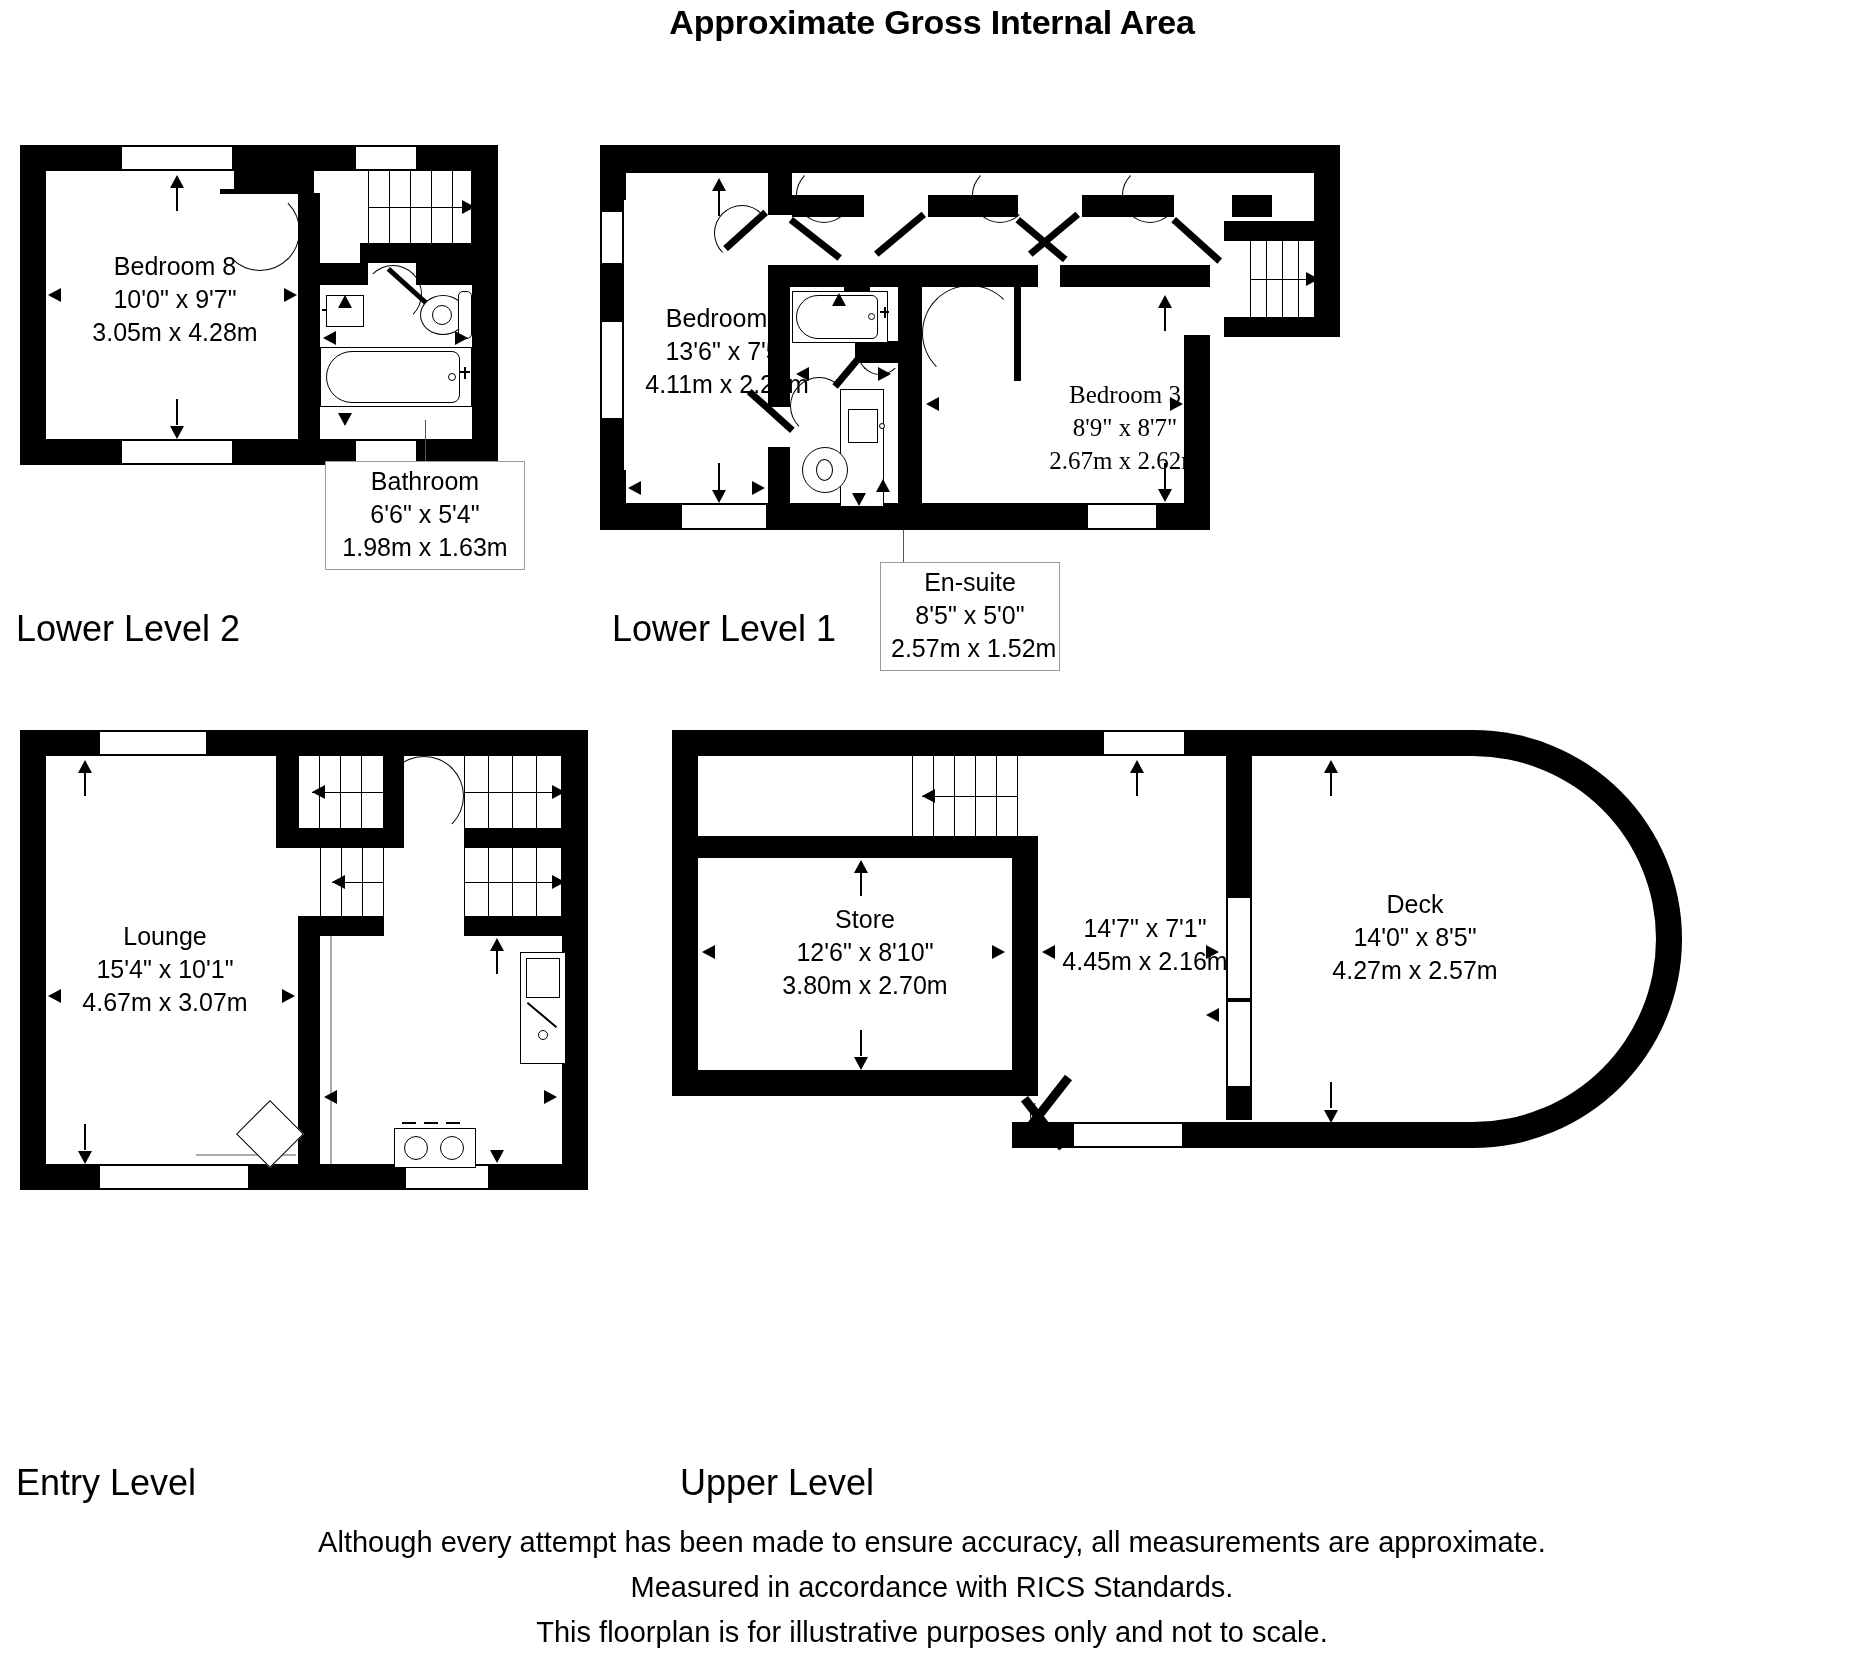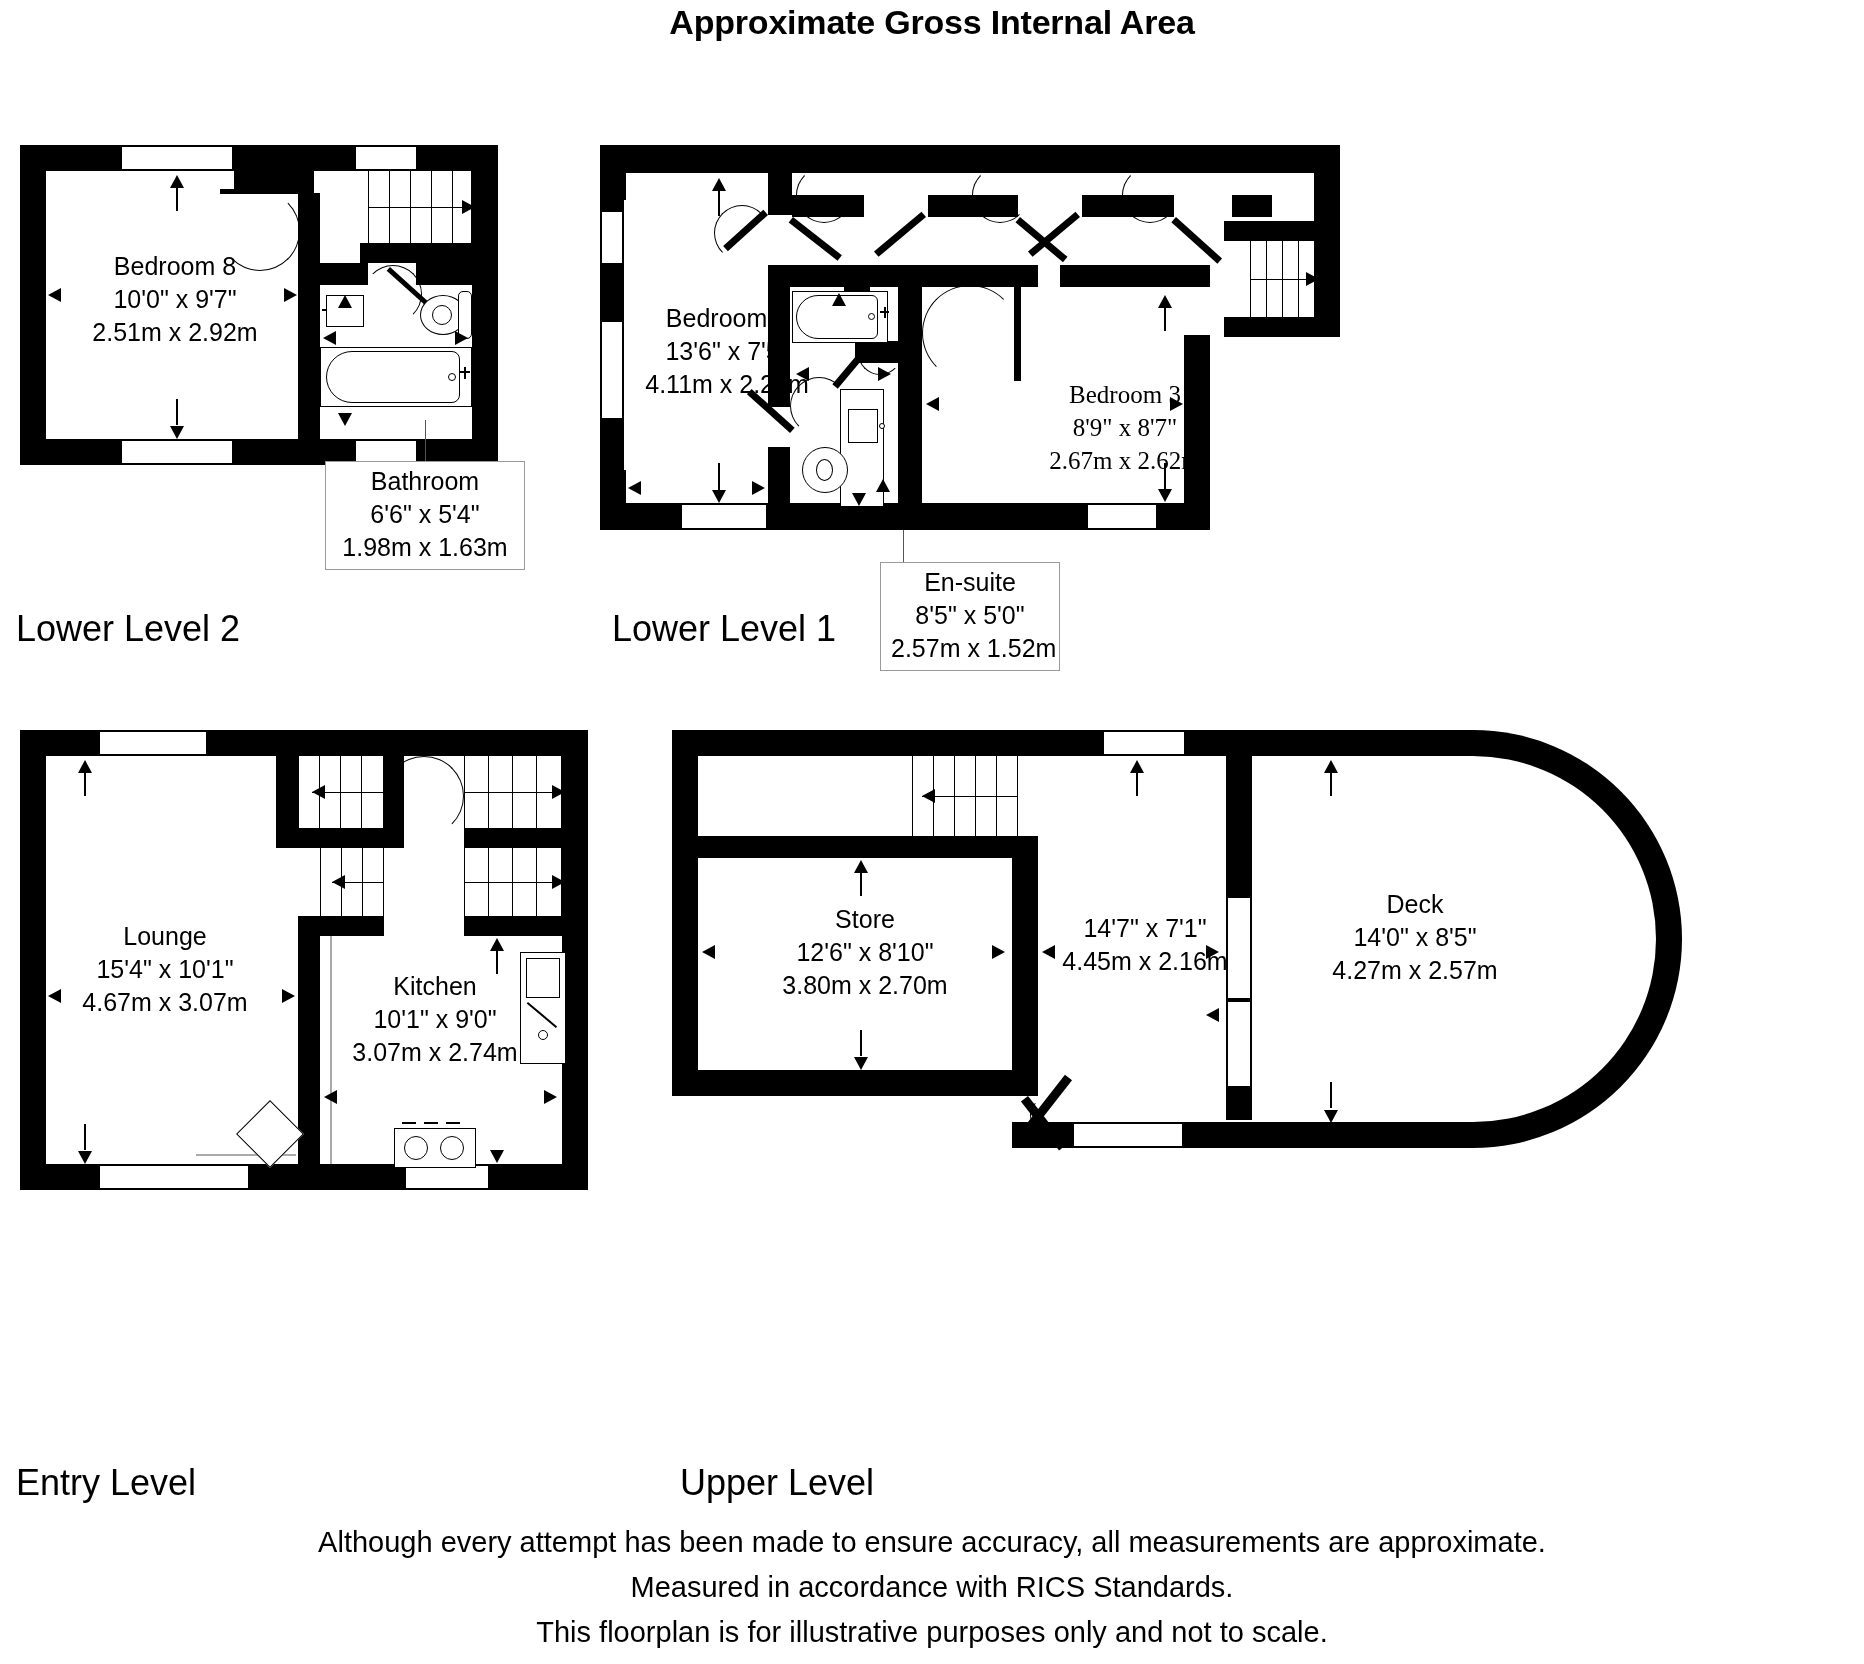--- a/index.html
+++ b/index.html
@@ -139,21 +139,21 @@
 
     <div class="arrow ar-l" style="left:303px; top:186px;"></div>
     <div class="arrow ar-r" style="left:435px; top:186px;"></div>
     <div class="arrow ar-u" style="left:318px; top:150px;"></div>
     <div class="arrow ar-d" style="left:318px; top:268px;"></div>
   </div>
 
   <div class="room-label" style="left:50px; top:250px; width:250px;">
     <span class="ln">Bedroom 8</span>
     <span class="ln">10'0" x 9'7"</span>
-    <span class="ln">2.51m x 2.92m</span>
+    <span class="ln">3.05m x 4.28m</span>
   </div>
 
   <div class="leader" style="left:425px; top:420px; height:42px;"></div>
   <div class="callout" style="left:325px; top:461px; width:200px;">
     <span class="ln">Bathroom</span>
     <span class="ln">6'6" x 5'4"</span>
     <span class="ln">1.98m x 1.63m</span>
   </div>
 
   <div class="level-label" style="left:16px; top:608px;">Lower Level 2</div>
@@ -372,25 +372,20 @@
     <div class="dimv" style="left:476px; top:218px; height:26px;"></div>
     <div class="arrow ar-d" style="left:470px; top:420px;"></div>
   </div>
 
   <div class="room-label" style="left:40px; top:920px; width:250px;">
     <span class="ln">Lounge</span>
     <span class="ln">15'4" x 10'1"</span>
     <span class="ln">4.67m x 3.07m</span>
   </div>
 
-  <div class="room-label" style="left:310px; top:970px; width:250px;">
-    <span class="ln">Kitchen</span>
-    <span class="ln">10'1" x 9'0"</span>
-    <span class="ln">3.07m x 2.74m</span>
-  </div>
 
   <div class="level-label" style="left:16px; top:1462px;">Entry Level</div>
 
   <div class="plan" style="left:672px; top:730px; width:1180px; height:460px;">
 
     <div class="w" style="left:0; top:0; width:430px; height:26px;"></div>
     <div class="win" style="left:430px; top:0; width:84px; height:26px;"></div>
     <div class="w" style="left:514px; top:0; width:110px; height:26px;"></div>
     <div class="w" style="left:0; top:0; width:26px; height:366px;"></div>
     <div class="w" style="left:0; top:340px; width:366px; height:26px;"></div>

